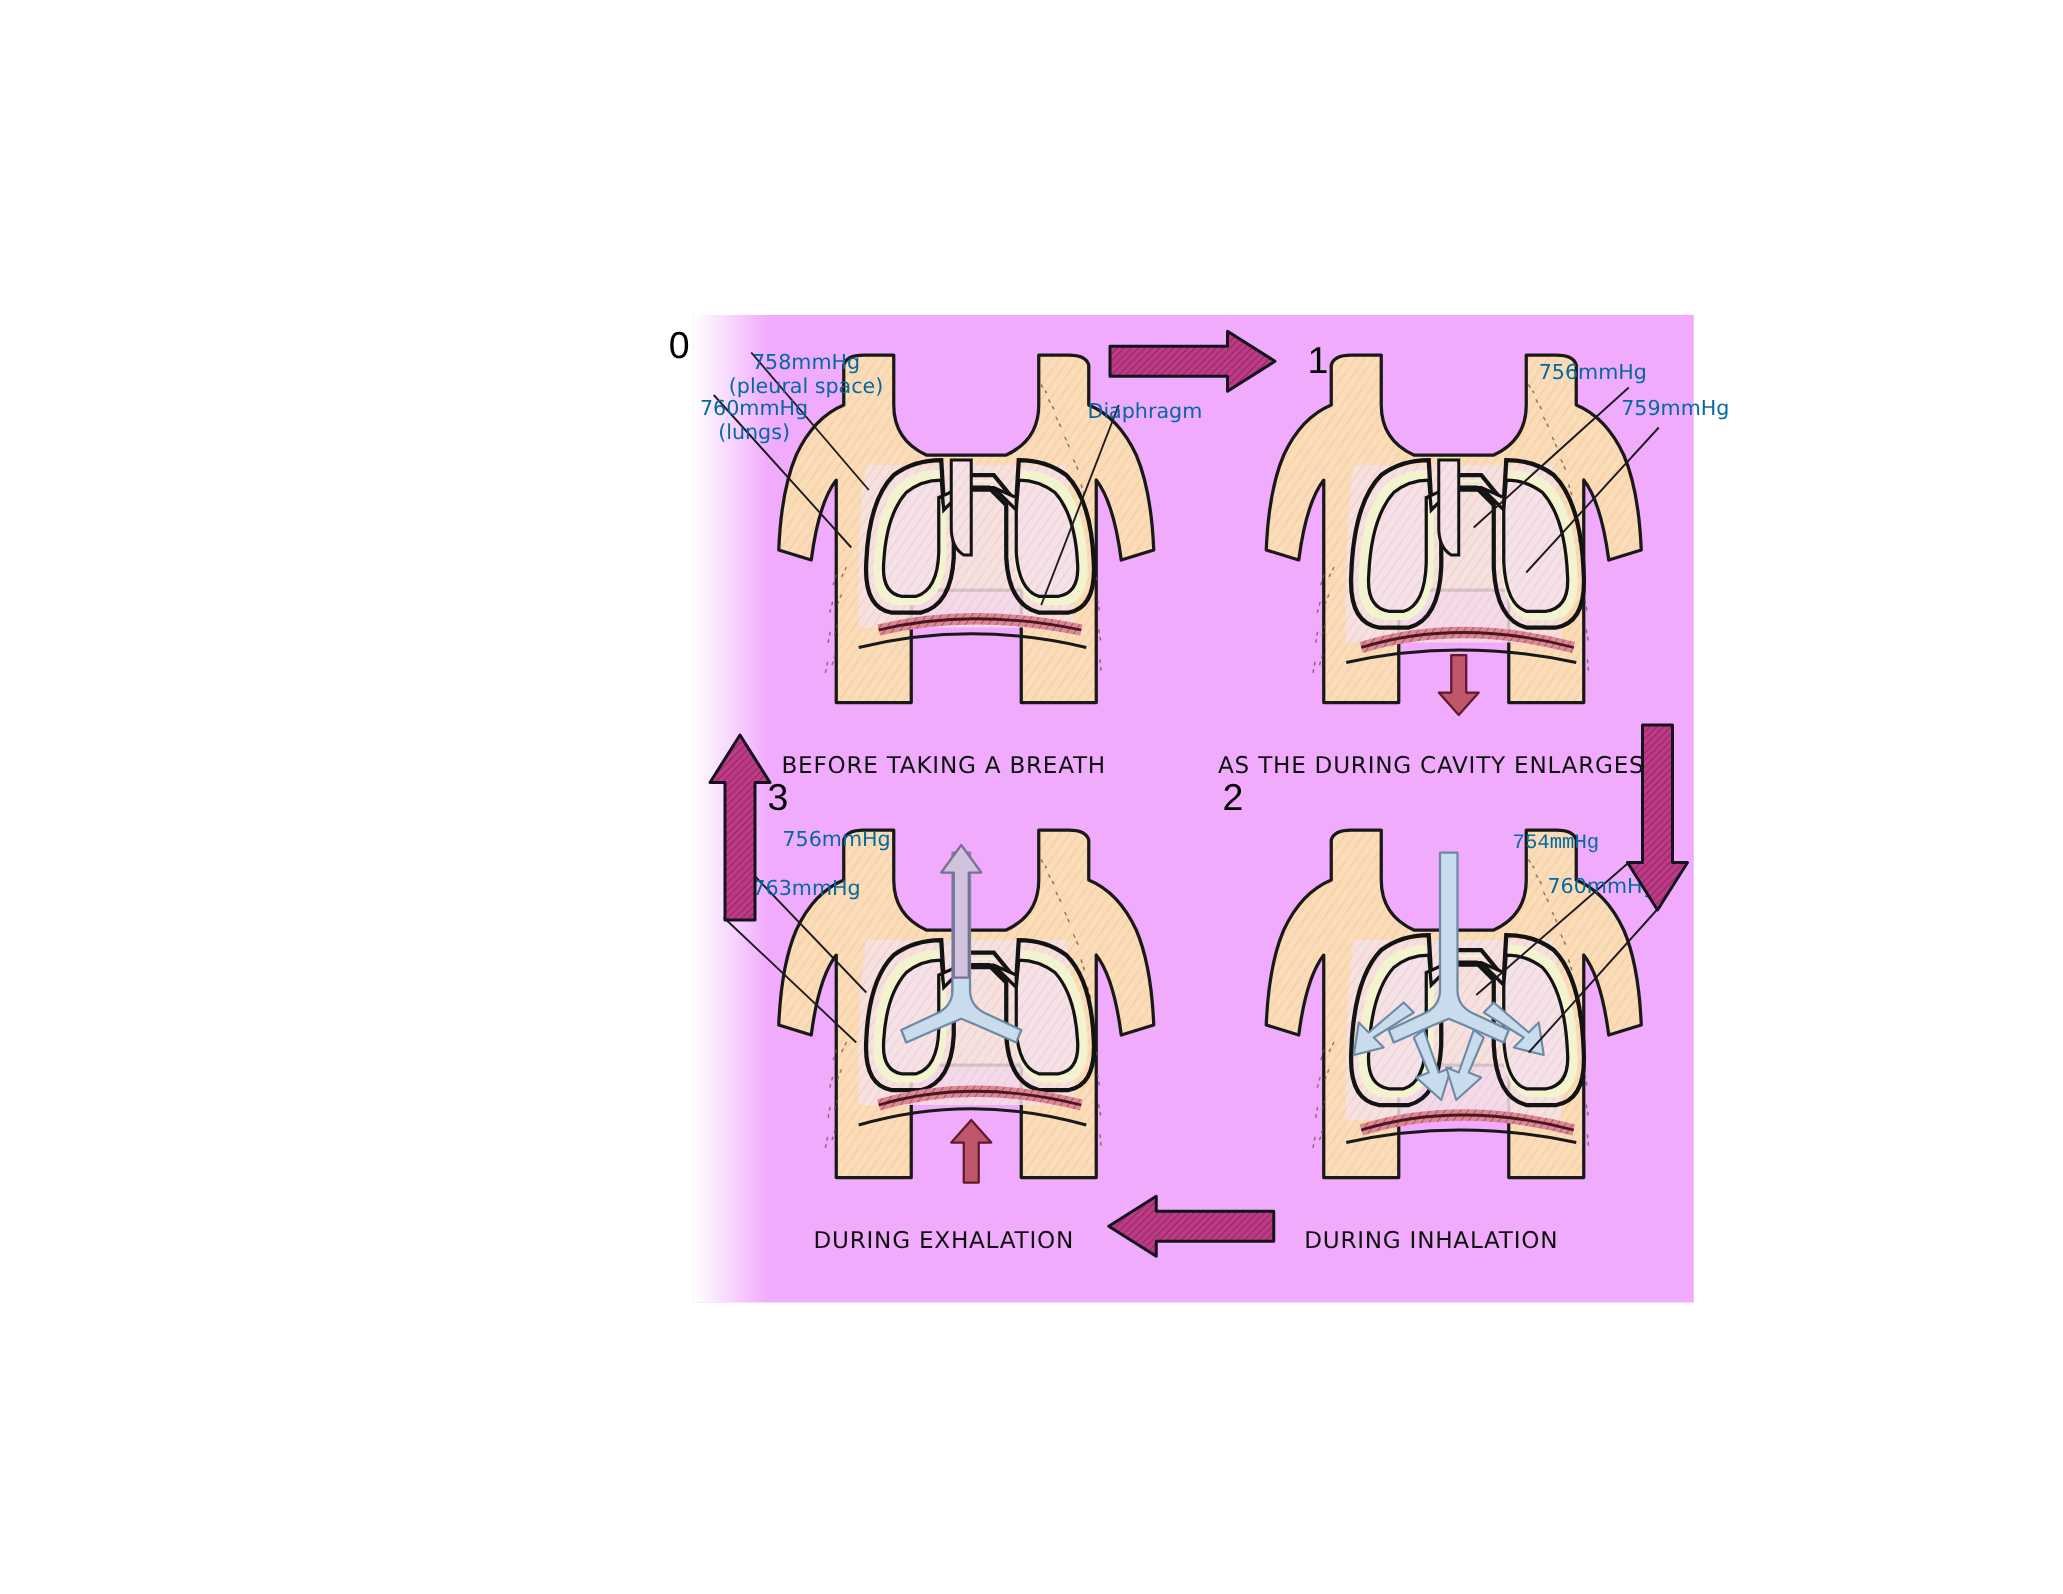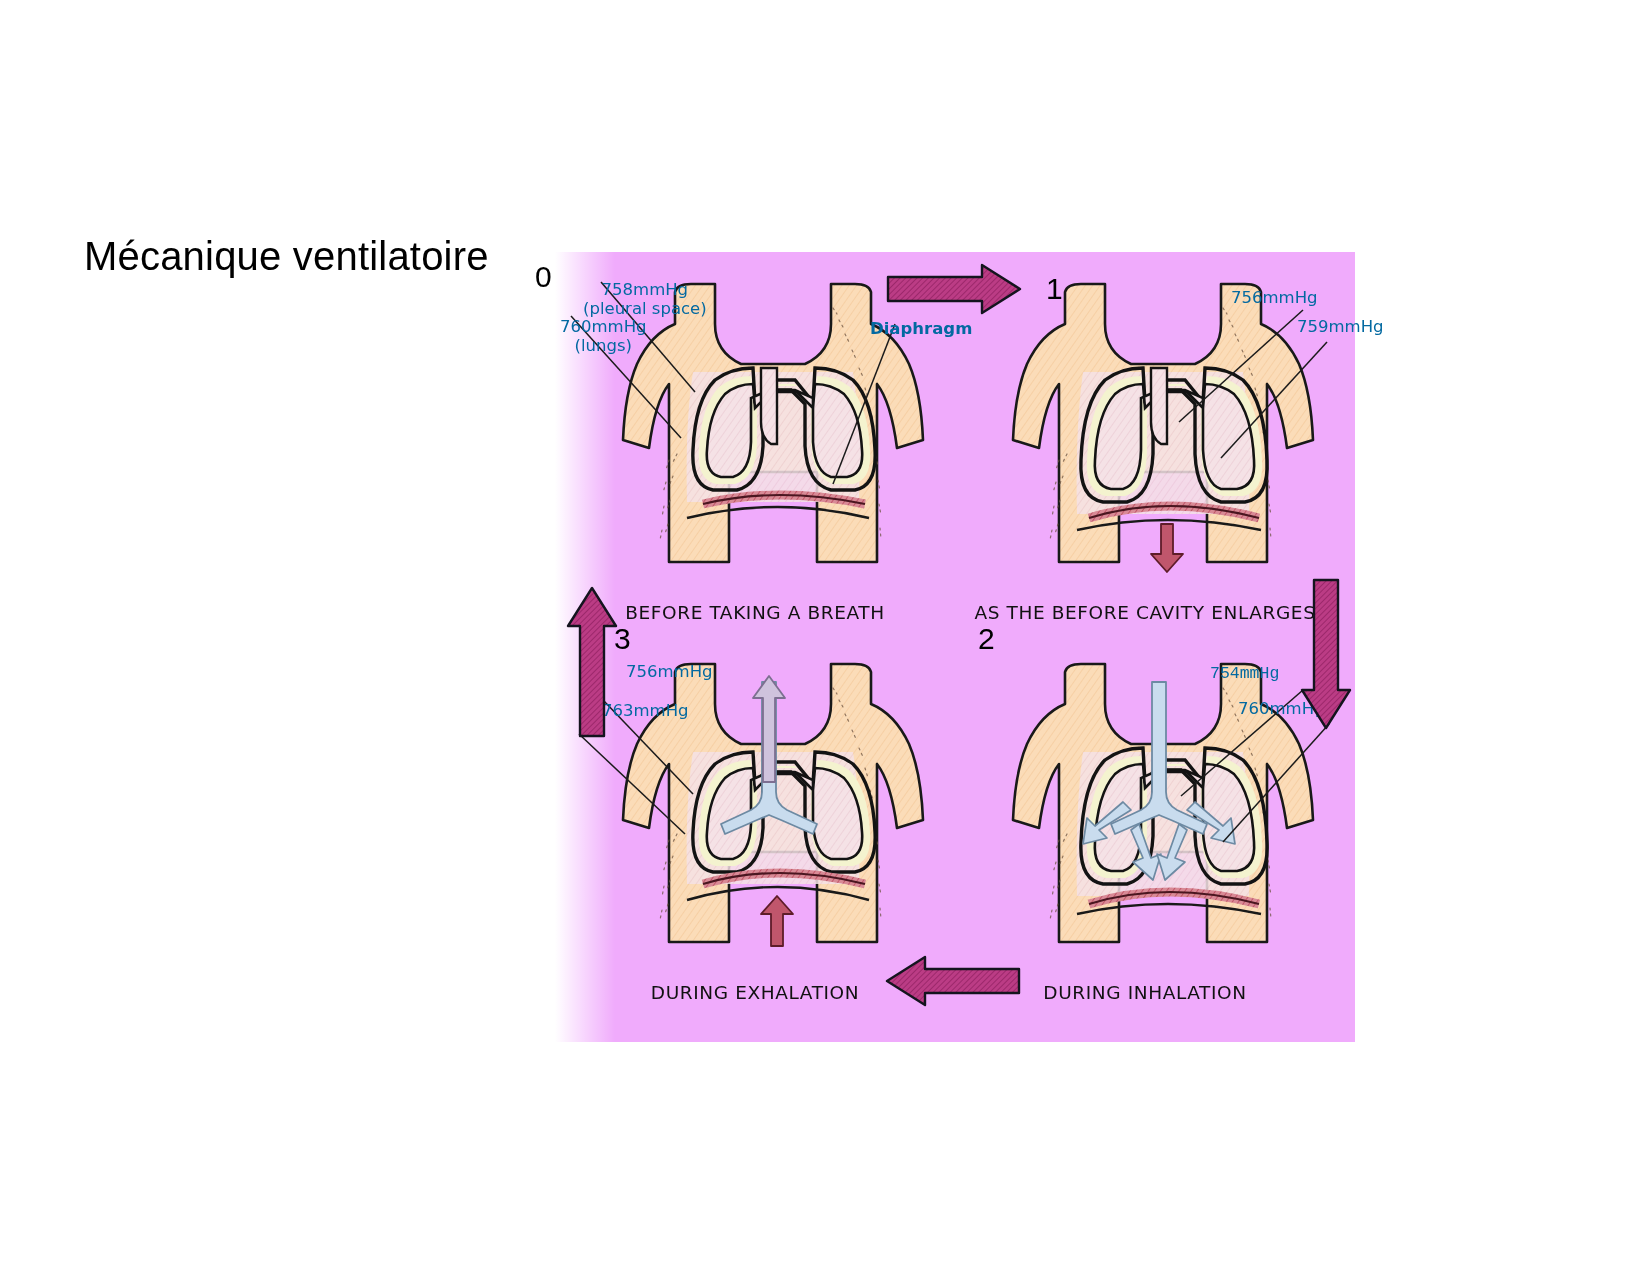--- a/index.html
+++ b/index.html
@@ -56,21 +56,20 @@
   .lead.two{line-height:1.15;}
 
   svg{display:block;overflow:visible;}
   .arrowbig{position:absolute;}
 </style>
 </head>
 <body>
 
 <div id="slide">
 
-  <div class="title">Mécanique ventilatoire</div>
 
   <div class="plate">
     <div class="plate-fade"></div>
 
     <div class="panel p0">
       <svg class="fig" viewBox="0 0 380 320">
         <defs>
           <pattern id="sk0" width="6" height="6" patternTransform="rotate(35)" patternUnits="userSpaceOnUse">
             <rect width="6" height="6" fill="#fbdcb8"></rect>
             <line x1="0" y1="0" x2="0" y2="6" stroke="#f6cfa4" stroke-width="2"></line>
@@ -164,21 +163,21 @@
         <path d="M134,246 Q212,222 304,246" fill="none" stroke="url(#dg1)" stroke-width="9"></path>
         <path d="M134,246 Q212,222 304,246" fill="none" stroke="#4a1620" stroke-width="2.2"></path>
         <path d="M122,258 Q212,238 306,258" fill="none" stroke="#191919" stroke-width="2.4"></path>
 
         <g>
           <path d="M206,252 L218,252 L218,282 L228,282 L212,300 L196,282 L206,282 Z" fill="#c0566c" stroke="#5e1c29" stroke-width="1.8" stroke-linejoin="round"></path>
         </g>
         <line x1="348" y1="38" x2="224" y2="150" stroke="#1b1b1b" stroke-width="1.5"></line>
         <line x1="372" y1="70" x2="266" y2="186" stroke="#1b1b1b" stroke-width="1.5"></line>
       </svg>
-      <div class="caption">AS THE BEFORE CAVITY ENLARGES</div>
+      <div class="caption">AS THE DURING CAVITY ENLARGES</div>
     </div>
 
     <div class="panel p3">
       <svg class="fig" viewBox="0 0 380 320">
         <defs>
           <pattern id="sk3" width="6" height="6" patternTransform="rotate(35)" patternUnits="userSpaceOnUse">
             <rect width="6" height="6" fill="#fbdcb8"></rect>
             <line x1="0" y1="0" x2="0" y2="6" stroke="#f6cfa4" stroke-width="2"></line>
           </pattern>
           <pattern id="ch3" width="6" height="6" patternTransform="rotate(35)" patternUnits="userSpaceOnUse">
@@ -296,21 +295,21 @@
   <div class="plabel n3">3</div>
 
   <div class="lead two" style="left:583px;top:281px;text-align:center;">
     <div>758mmHg</div>
     <div>(pleural space)</div>
   </div>
   <div class="lead two" style="left:560px;top:318px;text-align:center;">
     <div>760mmHg</div>
     <div>(lungs)</div>
   </div>
-  <div class="lead" style="left:870px;top:320px;font-weight:bold;">
+  <div class="lead" style="left:870px;top:320px;">
     <div>Diaphragm</div>
   </div>
 
   <div class="lead" style="left:1231px;top:289px;">
     <div>756mmHg</div>
   </div>
   <div class="lead" style="left:1273px;top:318px;margin-left:24px;">
     <div>759mmHg</div>
   </div>
 

